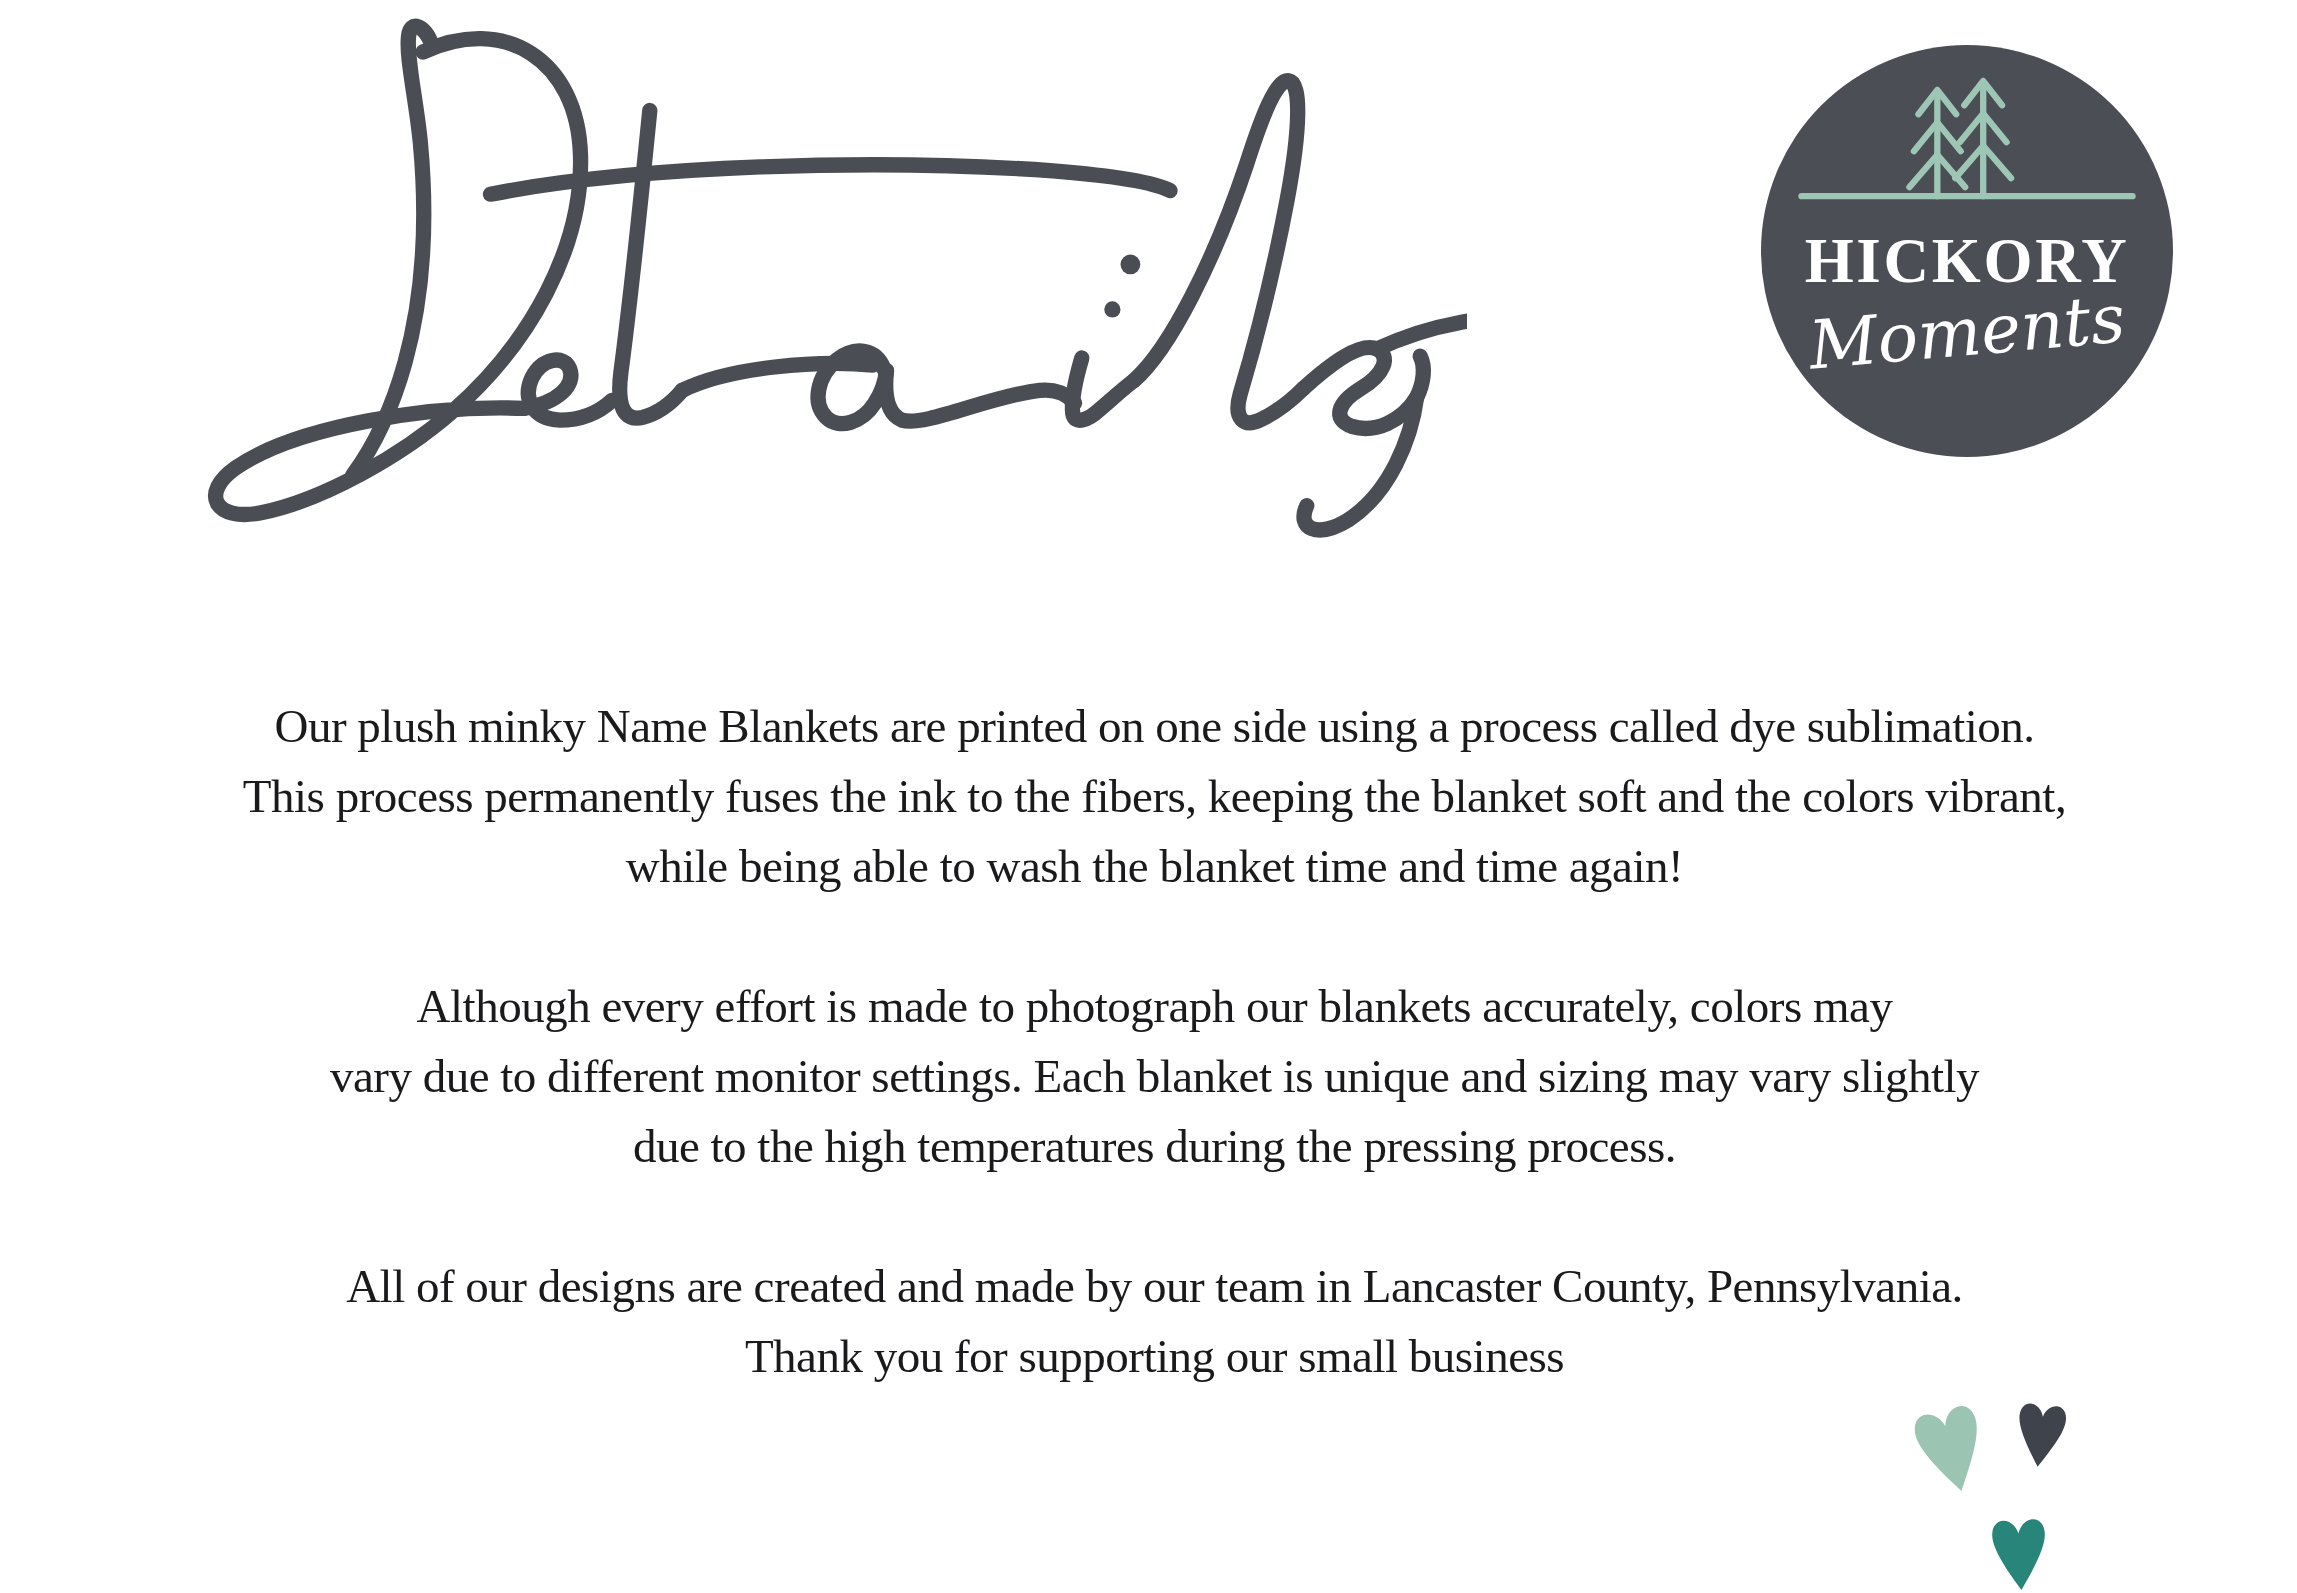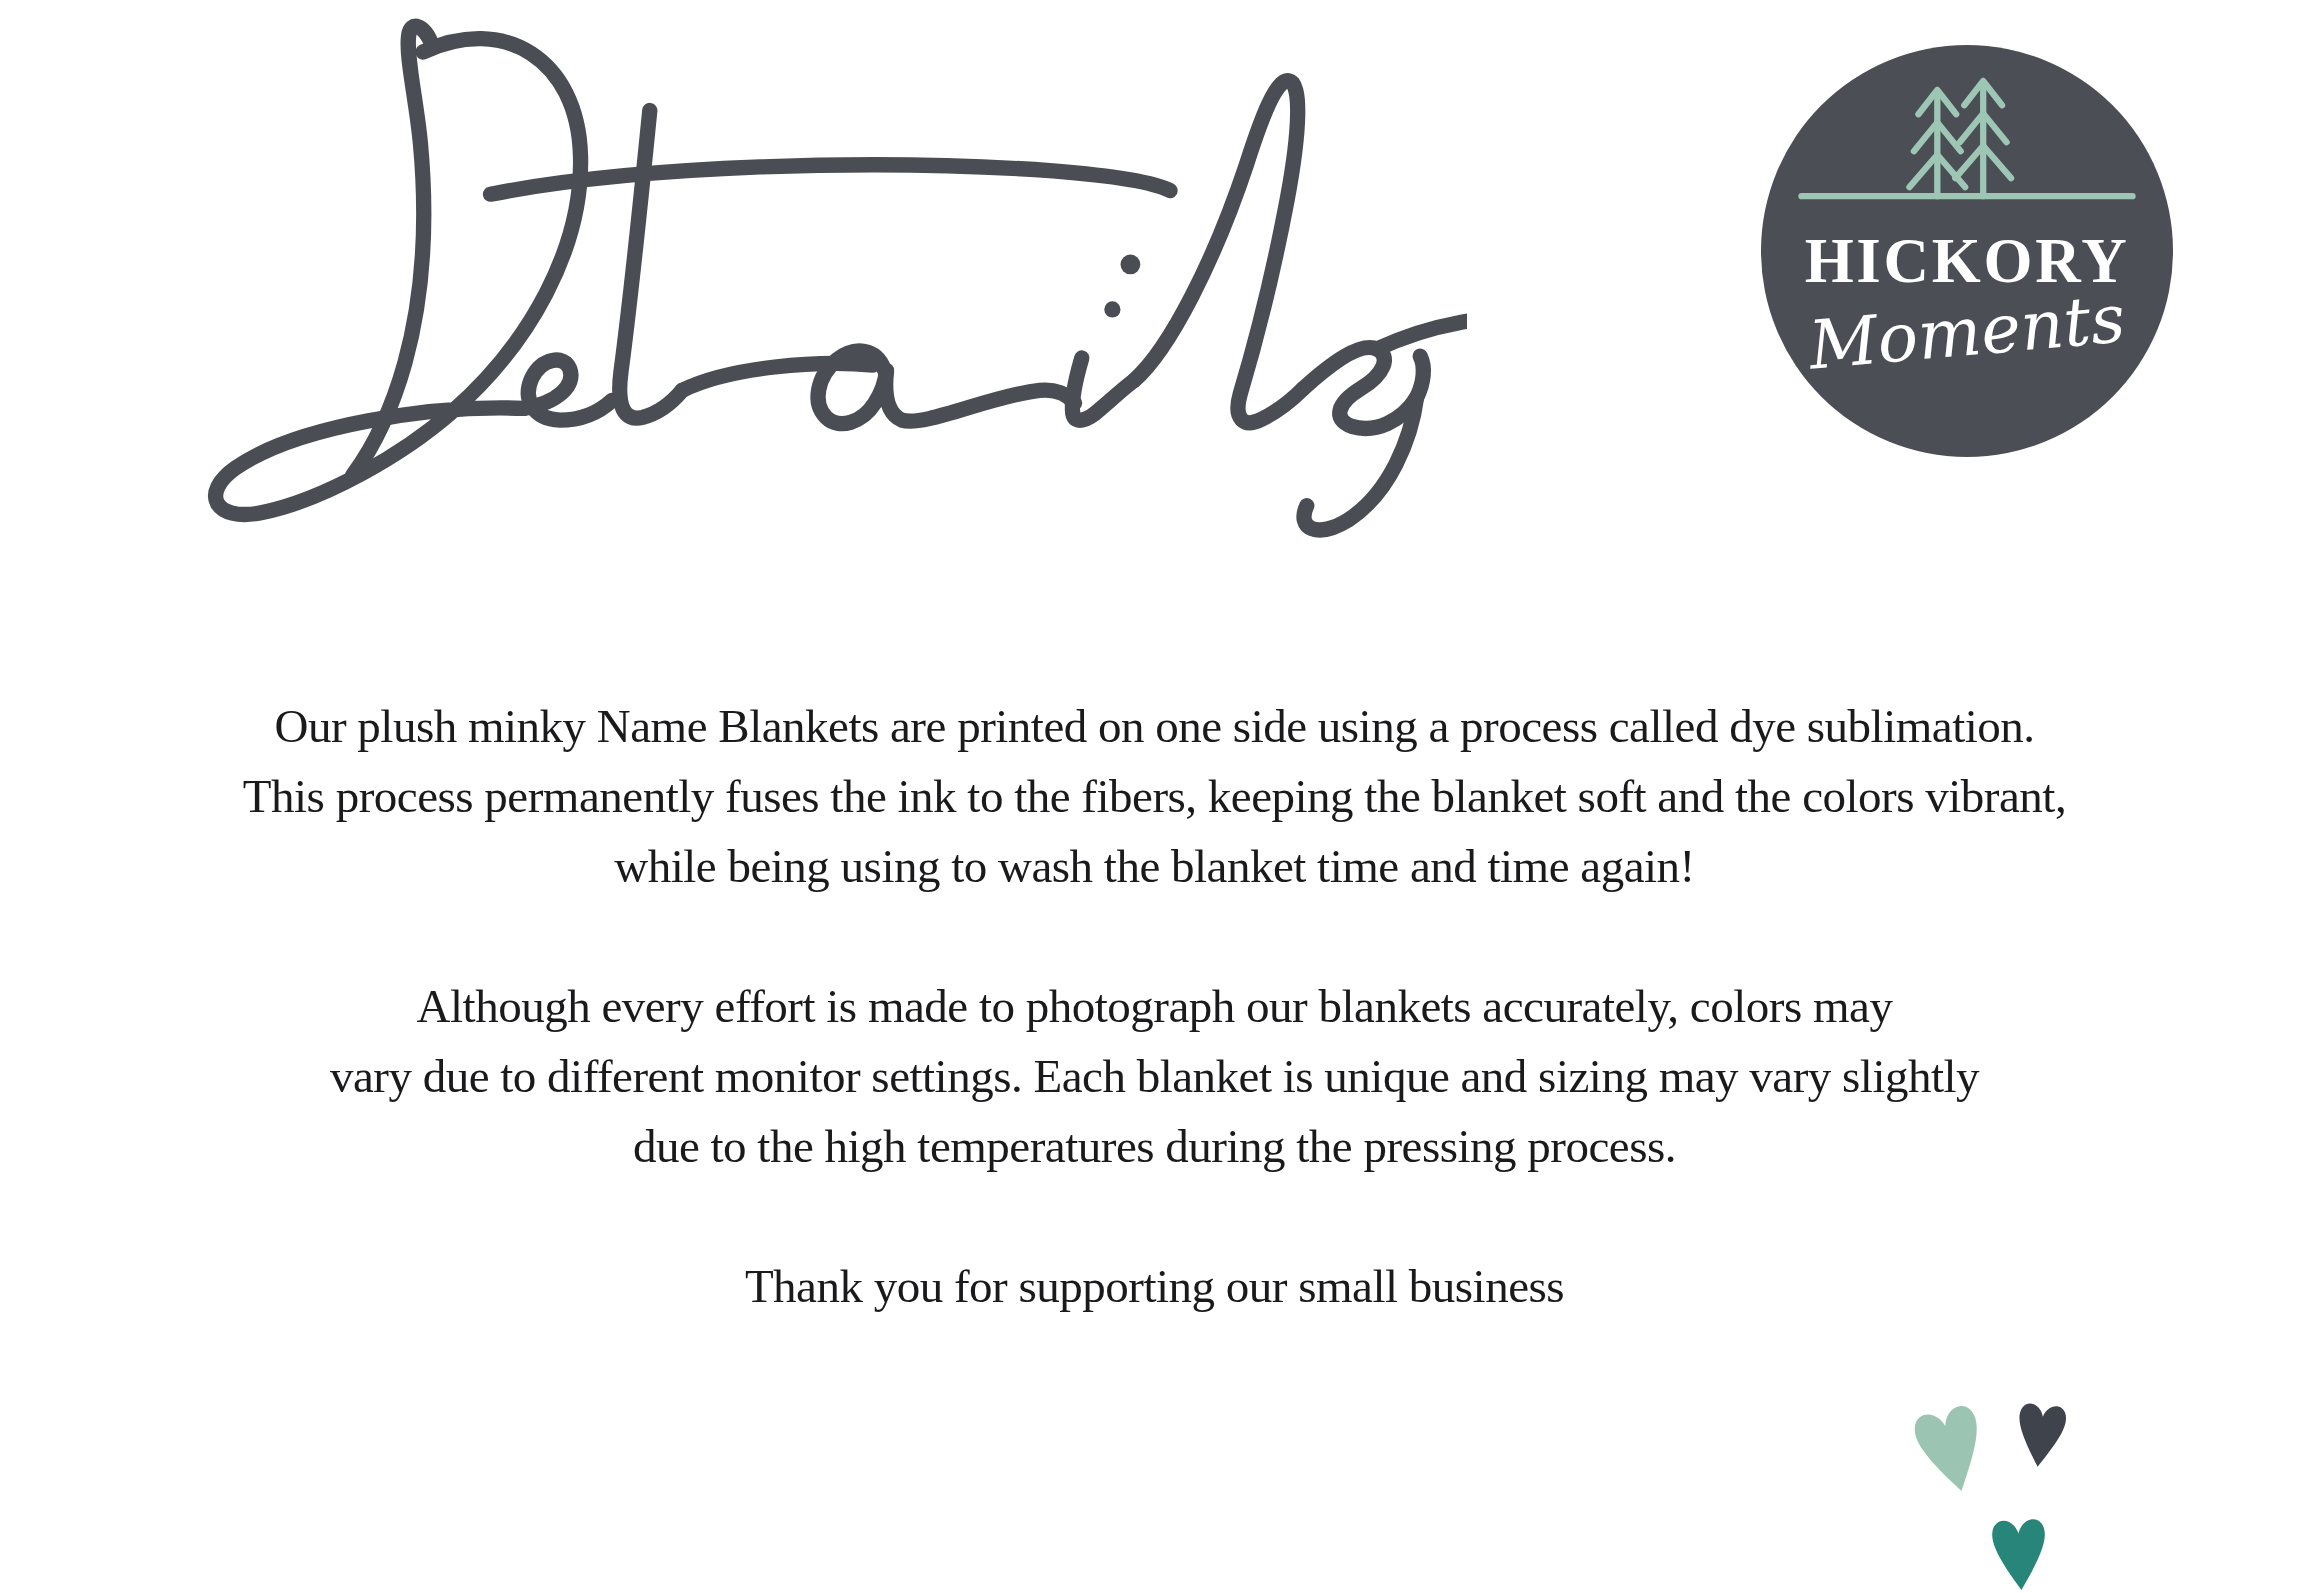--- a/index.html
+++ b/index.html
@@ -109,28 +109,29 @@
       <path d="M 247,112 L 216,148 M 247,112 L 278,148"></path>
     </svg>
     <div class="logo-wordmark">HICKORY</div>
     <div class="logo-script">Moments</div>
   </div>
 
   <div class="copy">
     <p>
       <span class="line">Our plush minky Name Blankets are printed on one side using a process called dye sublimation.</span>
       <span class="line">This process permanently fuses the ink to the fibers, keeping the blanket soft and the colors vibrant,</span>
-      <span class="line">while being using to wash the blanket time and time again!</span>
+      <span class="line">while being able to wash the blanket time and time again!</span>
     </p>
     <p>
       <span class="line">Although every effort is made to photograph our blankets accurately, colors may</span>
       <span class="line">vary due to different monitor settings. Each blanket is unique and sizing may vary slightly</span>
       <span class="line">due to the high temperatures during the pressing process.</span>
     </p>
     <p>
+      <span class="line">All of our designs are created and made by our team in Lancaster County, Pennsylvania.</span>
       <span class="line">Thank you for supporting our small business</span>
     </p>
   </div>
 
   <div class="heart" id="heart-mint">
     <svg viewBox="0 0 100 130" aria-hidden="true">
       <path fill="#9cc4b2" d="M 50,32 C 44,10 20,2 10,20 C 0,40 14,70 50,125 C 86,70 100,40 90,20 C 80,2 56,10 50,32 Z"></path>
     </svg>
   </div>
   <div class="heart" id="heart-charcoal">

